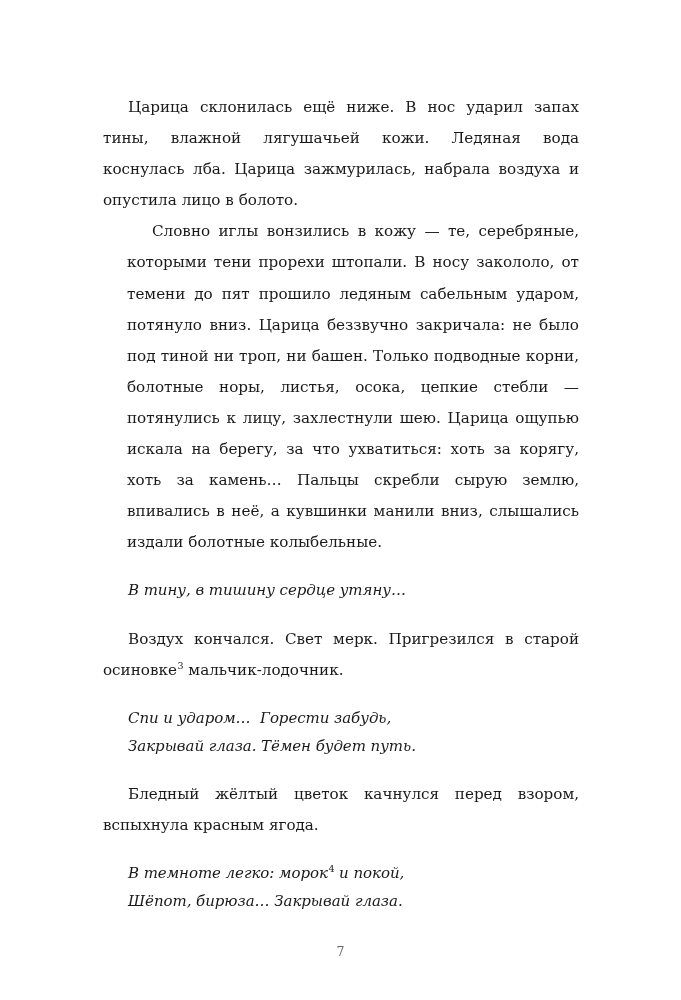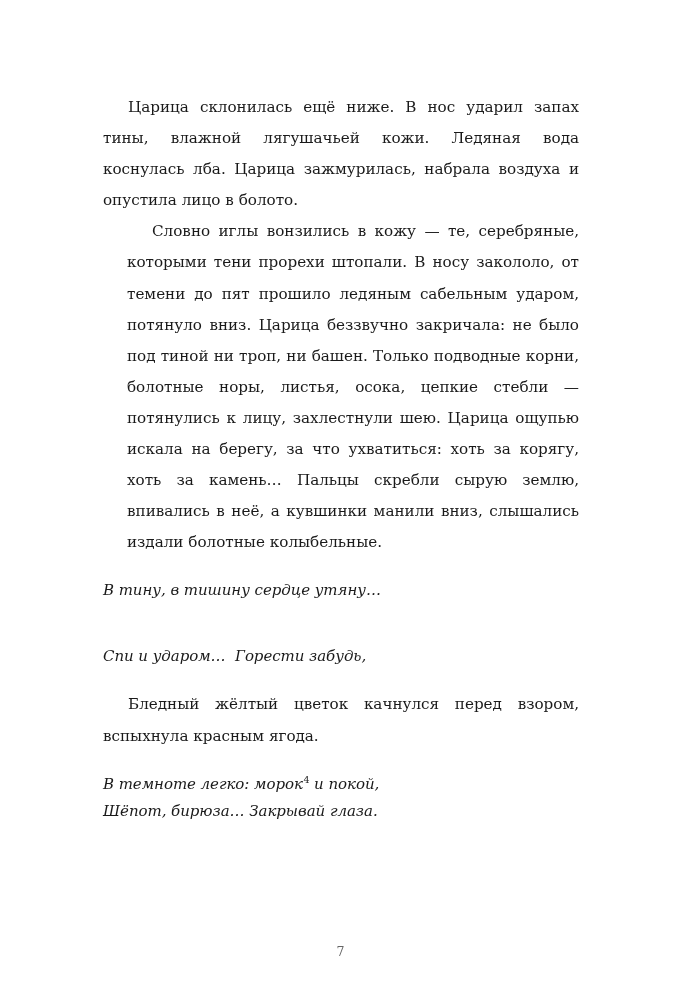--- a/index.html
+++ b/index.html
@@ -55,20 +55,21 @@
 
   .verse {
     margin: 0;
     padding: 0;
     list-style: none;
   }
   .verse li {
     font-style: italic;
     font-size: 15.0px;
     line-height: 27.5px;
+    margin-left: 25px;
     white-space: pre;
     letter-spacing: -0.05px;
   }
 
   
   .gap-verse-top   { height: 19px; }
   .gap-verse-bot   { height: 19px; }
 
   sup.fn {
     font-size: 9.5px;
@@ -132,25 +133,27 @@
     <p class="body-par">Словно иглы вонзились в кожу — те, серебряные, которыми тени прорехи штопали. В носу закололо, от темени до пят прошило ледяным сабельным ударом, потянуло вниз. Царица беззвучно закричала: не было под тиной ни троп, ни башен. Только подводные корни, болотные норы, листья, осока, цепкие стебли — потянулись к лицу, захлестнули шею. Царица ощупью искала на берегу, за что ухватиться: хоть за корягу, хоть за камень… Пальцы скребли сырую землю, впивались в неё, а кувшинки манили вниз, слышались издали болотные колыбельные.</p>
 
     <div class="gap-verse-top"></div>
 
     <ul class="verse">
       <li>В тину, в тишину сердце утяну…</li>
     </ul>
 
     <div class="gap-verse-bot"></div>
 
+    <p class="body-par"><span>Воздух кончался. Свет мерк. Пригрезился в старой осиновке</span><sup class="fn">3</sup><span> мальчик-лодочник.</span></p>
 
     <div class="gap-verse-top"></div>
 
     <ul class="verse">
       <li>Спи и ударом…  Горести забудь,</li>
+      <li>Закрывай глаза. Тёмен будет путь.</li>
     </ul>
 
     <div class="gap-verse-bot"></div>
 
     <p class="body-par">Бледный жёлтый цветок качнулся перед взором, вспыхнула красным ягода.</p>
 
     <div class="gap-verse-top"></div>
 
     <ul class="verse">
       <li><span>В темноте легко: морок</span><sup class="fn">4</sup><span> и покой,</span></li>

